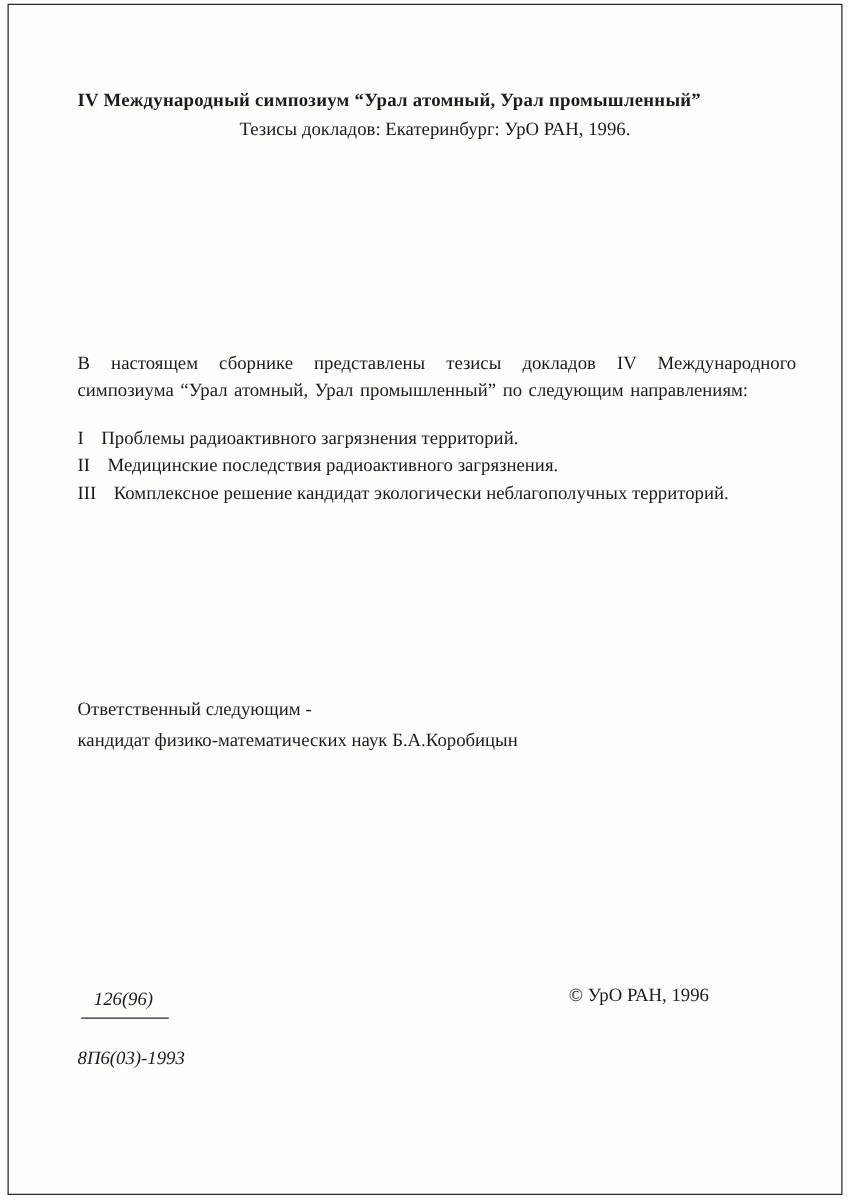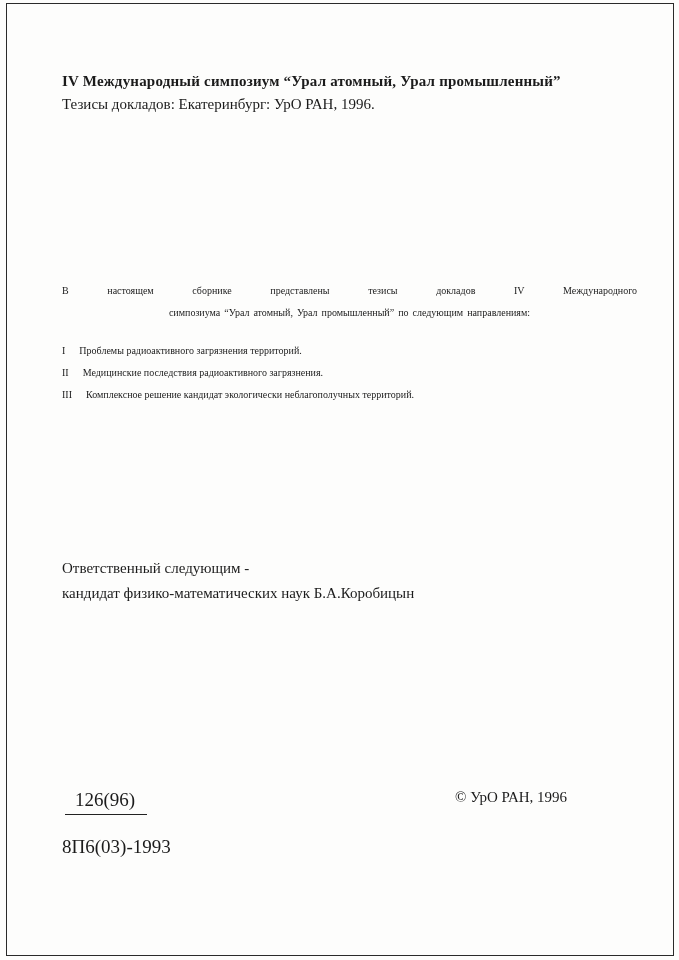--- a/index.html
+++ b/index.html
@@ -32,35 +32,36 @@
       right: 45px;
       font-size: 15px;
       line-height: 23px;
     }
     .header-line-1 {
       font-weight: bold;
       letter-spacing: 0.2px;
     }
     .header-line-2 {
       font-weight: normal;
+      text-align: center;
     }
     .abstract-block {
       position: absolute;
       top: 280px;
       left: 62px;
       right: 42px;
-      font-size: 10px;
+      font-size: 15px;
       line-height: 22px;
     }
     .abstract-line-1 {
       text-align: justify;
       text-align-last: justify;
     }
     .abstract-line-2 {
-      text-align: center;
+      text-align: left;
       word-spacing: 1.5px;
     }
     .topics {
       margin-top: 16px;
     }
     .topic-row {
       line-height: 22px;
     }
     .topic-num {
       display: inline-block;
@@ -71,22 +72,23 @@
       top: 556px;
       left: 62px;
       right: 60px;
       font-size: 15px;
       line-height: 25px;
     }
     .codes-block {
       position: absolute;
       top: 787px;
       left: 62px;
-      font-size: 19px;
+      font-size: 15px;
       line-height: 26px;
+      font-style: italic;
     }
     .code-top {
       display: inline-block;
       margin-left: 3px;
       padding: 0 12px 1px 10px;
       border-bottom: 1.5px solid #222222;
     }
     .code-bottom {
       display: block;
       margin-top: 19px;

